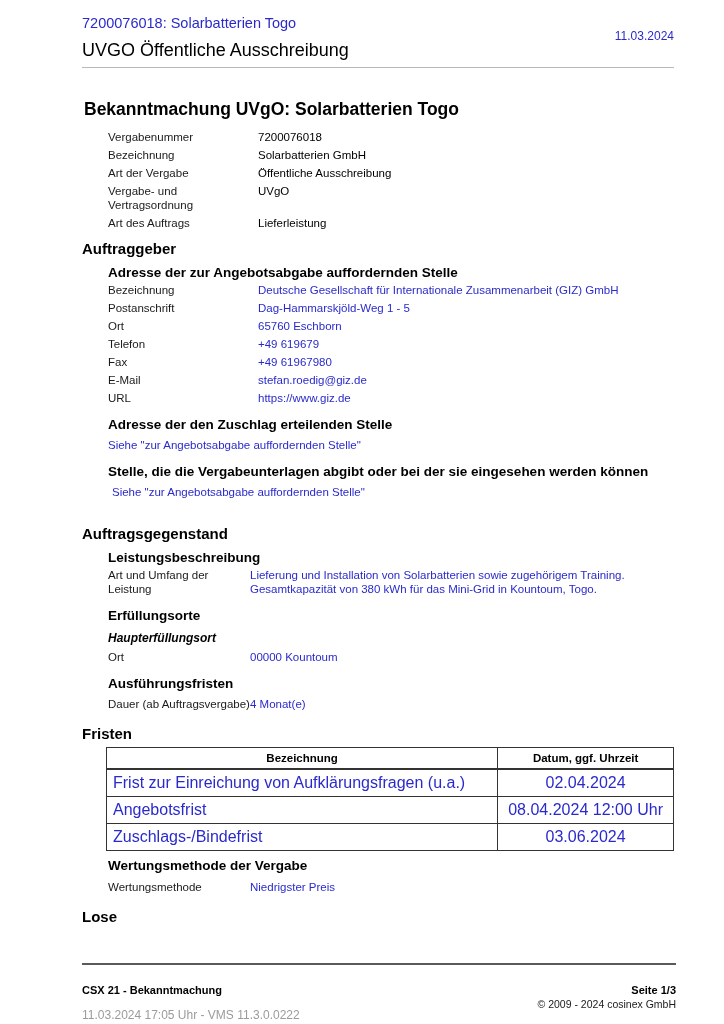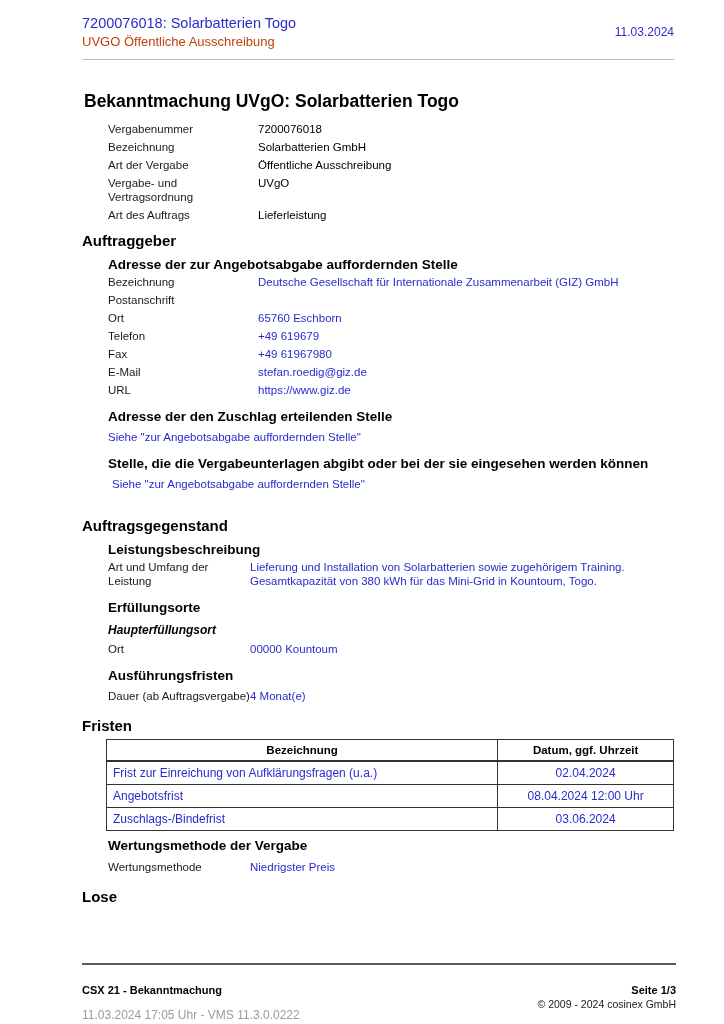--- a/index.html
+++ b/index.html
@@ -10,21 +10,21 @@
     font-family: "Liberation Sans", sans-serif;
     color: #000;
     position: relative;
     overflow: hidden;
   }
   .content { padding: 14px 50px 0 82px; }
 
   
   .doc-header { display: flex; justify-content: space-between; align-items: center; }
   .doc-title-link { color: #2a2acc; font-size: 14.5px; line-height: 18px; text-decoration: none; cursor: pointer; }
-  .doc-subtitle { font-size: 13px; line-height: 16px; margin-top: 2px; color: #c2410c; }
+  .doc-subtitle { font-size: 18px; line-height: 16px; margin-top: 10px; color: #000000; }
   .doc-date { color: #2a2acc; font-size: 12px; line-height: 18px; }
   .top-divider { border: none; border-top: 1px solid #b8b8b8; margin: 9px 0 0 0; }
 
   h1.page-title { font-size: 17.5px; line-height: 22px; margin: 30px 0 10px 2px; font-weight: bold; }
 
   .indent { margin-left: 26px; }
 
   .kv-row { display: flex; font-size: 11.5px; line-height: 14px; margin-bottom: 4px; }
   .kv-row .label { flex: 0 0 150px; color: #1a1a1a; }
   .kv-lower .label { flex: 0 0 142px; }
@@ -44,21 +44,21 @@
   .leistung-value { max-width: 424px; }
 
   
   table.fristen { border-collapse: collapse; margin: 4px 0 0 24px; width: 568px; table-layout: fixed; }
   table.fristen th {
     border: 1px solid #333; border-bottom-width: 2px;
     font-size: 11.5px; font-weight: bold; text-align: center; padding: 4px 2px; color: #000;
   }
   table.fristen td {
     border: 1px solid #333;
-    font-size: 12px; color: #2a2acc; padding: 4px 6px;
+    font-size: 16px; color: #2a2acc; padding: 4px 6px;
   }
   table.fristen td.date-cell { text-align: center; }
   table.fristen col.c1 { width: 69%; }
   table.fristen col.c2 { width: 31%; }
   table.fristen tr.bold-row td { font-weight: normal; }
 
   
   .page-footer {
     position: absolute; left: 82px; right: 48px; top: 963px;
     border-top: 2px solid #5a5a5a; padding-top: 18px;
@@ -112,20 +112,21 @@
   <h2 class="section">Auftraggeber</h2>
   <h3 class="subsection">Adresse der zur Angebotsabgabe auffordernden Stelle</h3>
 
   <div class="indent rows-block">
     <div class="kv-row">
       <span class="label">Bezeichnung</span>
       <span class="value blue">Deutsche Gesellschaft für Internationale Zusammenarbeit (GIZ) GmbH</span>
     </div>
     <div class="kv-row">
       <span class="label">Postanschrift</span>
+      <span class="value blue">Dag-Hammarskjöld-Weg 1 - 5</span>
     </div>
     <div class="kv-row">
       <span class="label">Ort</span>
       <span class="value blue">65760 Eschborn</span>
     </div>
     <div class="kv-row">
       <span class="label">Telefon</span>
       <span class="value blue">+49 619679</span>
     </div>
     <div class="kv-row">

